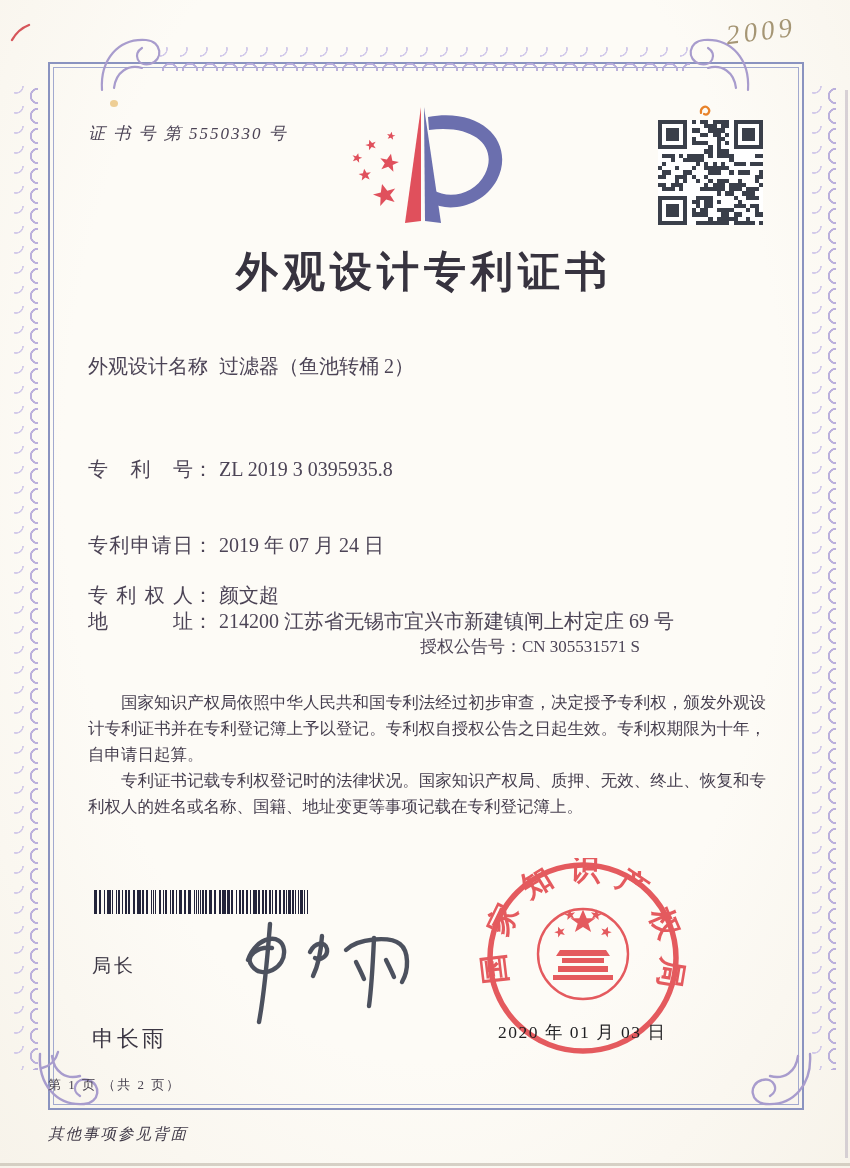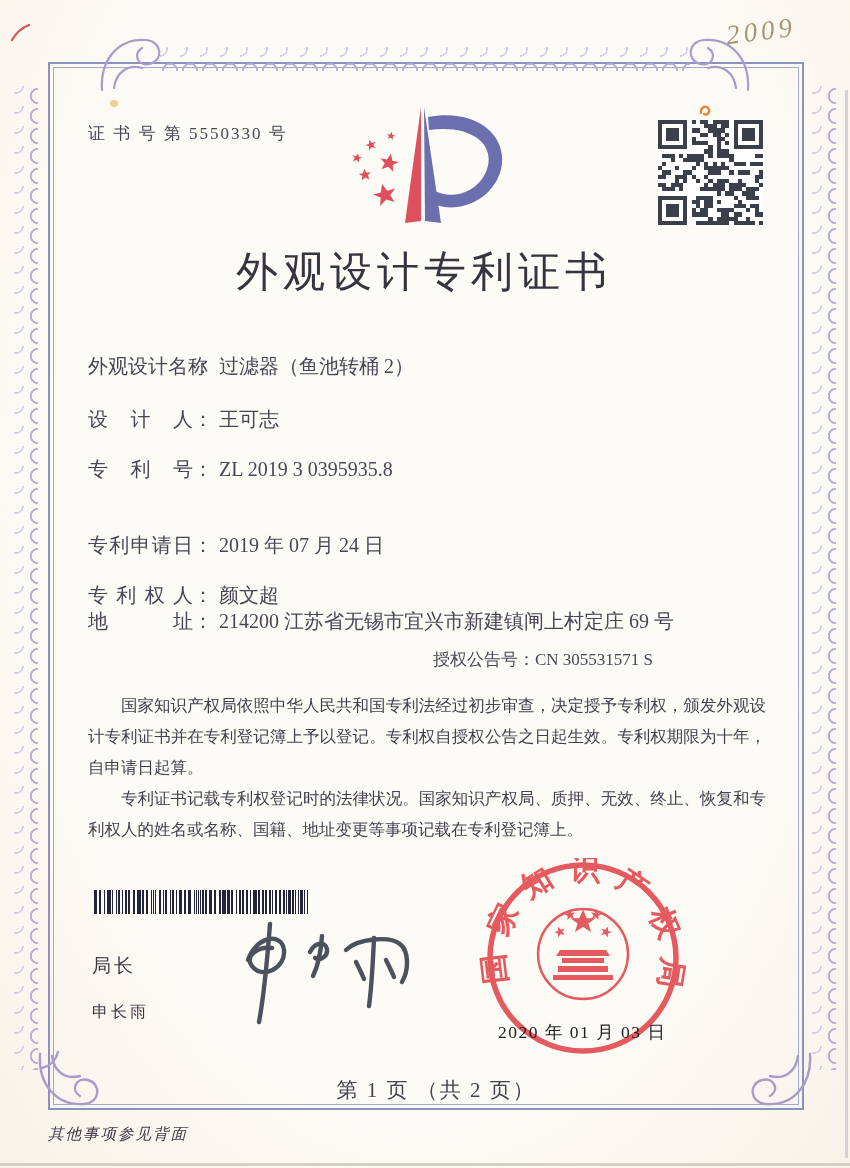--- a/index.html
+++ b/index.html
@@ -17,35 +17,35 @@
   .orn-h{background-image:
       radial-gradient(circle at 10px 24px, rgba(0,0,0,0) 6px, #b5a9da 6.5px, #b5a9da 8px, rgba(0,0,0,0) 8.5px),
       radial-gradient(circle at 0px 2px, rgba(0,0,0,0) 6px, #cfc6e9 6.5px, #cfc6e9 7.5px, rgba(0,0,0,0) 8px);
       background-size:20px 24px;background-repeat:repeat-x;}
   .orn-v{background-image:
       radial-gradient(circle at 24px 10px, rgba(0,0,0,0) 6px, #b5a9da 6.5px, #b5a9da 8px, rgba(0,0,0,0) 8.5px),
       radial-gradient(circle at 2px 0px, rgba(0,0,0,0) 6px, #cfc6e9 6.5px, #cfc6e9 7.5px, rgba(0,0,0,0) 8px);
       background-size:24px 20px;background-repeat:repeat-y;}
   .curl{position:absolute;width:72px;height:72px;}
   
-  .cert-no{position:absolute;left:88px;top:122px;font-size:17px;color:#4c4456;letter-spacing:2px;}
+  .cert-no{position:absolute;left:88px;top:122px;font-size:17px;color:#4c4456;letter-spacing:2px;font-style:italic;}
   .title{position:absolute;left:48px;top:244px;width:752px;text-align:center;
-         font-size:42px;font-weight:normal;color:#37333f;letter-spacing:5px;}
+         font-size:42px;font-weight:bold;color:#37333f;letter-spacing:5px;}
   .frow{position:absolute;left:88px;font-size:20px;color:#4c4456;white-space:nowrap;}
   .frow .flabel{display:inline-block;width:105px;text-align:justify;text-align-last:justify;vertical-align:bottom;}
   .frow .fsep{margin-right:6px;}
   .frow2{position:absolute;left:420px;font-size:17px;color:#4c4456;white-space:nowrap;}
   .body-text{position:absolute;left:88px;top:690px;width:678px;font-size:16.5px;
-             line-height:31px;color:#453e4e;text-align:justify;}
+             line-height:26px;color:#453e4e;text-align:justify;}
   .body-text p{margin:0;text-indent:2em;}
   .sig-title{position:absolute;left:92px;top:953px;font-size:19px;color:#3c3744;letter-spacing:3px;}
-  .sig-name{position:absolute;left:92px;top:1002px;font-size:16px;color:#3c3744;letter-spacing:3px;}
+  .sig-name{position:absolute;left:92px;top:1024px;font-size:22px;color:#3c3744;letter-spacing:3px;}
   .seal-date{position:absolute;left:498px;top:1020px;font-size:17.5px;color:#1f1f22;letter-spacing:1.5px;z-index:5;}
-  .page-info{position:absolute;left:60px;top:1076px;width:752px;text-align:center;
-             font-size:21px;color:#47414f;letter-spacing:2px;}
+  .page-info{position:absolute;left:48px;top:1076px;width:752px;text-align:left;
+             font-size:13px;color:#47414f;letter-spacing:2px;}
   .back-note{position:absolute;left:48px;top:1124px;width:752px;text-align:left;
              font-size:15.5px;color:#413b49;letter-spacing:2px;font-style:italic;}
   .handwritten{position:absolute;left:726px;top:16px;font-size:27px;color:#97855f;
                font-style:italic;letter-spacing:4px;transform:rotate(-7deg);opacity:.85;}
   .logo{position:absolute;left:333px;top:103px;width:200px;height:134px;}
   .qr{position:absolute;left:658px;top:120px;width:105px;height:105px;background:#fff;}
   .orange-mark{position:absolute;left:697px;top:103px;width:16px;height:16px;}
   .barcode{position:absolute;left:94px;top:890px;width:218px;height:24px;}
   .seal{position:absolute;left:476px;top:858px;width:215px;height:215px;opacity:.9;}
   .signature{position:absolute;left:218px;top:916px;width:210px;height:112px;}
@@ -427,36 +427,33 @@
       </svg></div>
   <svg class="orange-mark" viewBox="0 0 16 16">
     <path d="M4,10 C3,5 8,2 11,5 C14,8 11,13 7,11" stroke="#e8822a" stroke-width="2.2" fill="none" stroke-linecap="round"></path>
   </svg>
 
   <div class="title">外观设计专利证书</div>
 
   <div class="frow" style="top:353px;">
     <span class="flabel">外观设计名称</span><span class="fsep">：</span><span>过滤器（鱼池转桶 2）</span>
   </div>
-  <div class="frow" style="top:406px;">
-    <span class="flabel">设计人</span><span class="fsep">：</span><span>王可志</span>
-  </div>
   <div class="frow" style="top:456px;">
     <span class="flabel">专利号</span><span class="fsep">：</span><span>ZL 2019 3 0395935.8</span>
   </div>
   <div class="frow" style="top:532px;">
     <span class="flabel">专利申请日</span><span class="fsep">：</span><span>2019 年 07 月 24 日</span>
   </div>
   <div class="frow" style="top:558px;margin-top:24px;">
     <span class="flabel">专利权人</span><span class="fsep">：</span><span>颜文超</span>
   </div>
   <div class="frow" style="top:608px;">
     <span class="flabel">地址</span><span class="fsep">：</span><span>214200  江苏省无锡市宜兴市新建镇闸上村定庄 69 号</span>
   </div>
-  <div class="frow2" style="top:648px;margin-left:13px;">
+  <div class="frow2" style="top:635px;">
     <span class="flabel" style="width:92px;">授权公告号</span><span class="fsep">：</span><span>CN 305531571 S</span>
   </div>
 
   <div class="body-text">
     <p>国家知识产权局依照中华人民共和国专利法经过初步审查，决定授予专利权，颁发外观设计专利证书并在专利登记簿上予以登记。专利权自授权公告之日起生效。专利权期限为十年，自申请日起算。</p>
     <p>专利证书记载专利权登记时的法律状况。国家知识产权局、质押、无效、终止、恢复和专利权人的姓名或名称、国籍、地址变更等事项记载在专利登记簿上。</p>
   </div>
 
   <div class="barcode"><svg viewBox="0 0 218 24" width="218" height="24" shape-rendering="crispEdges">
         <rect x="0" y="0" width="3" height="24" fill="#23243a"></rect>

